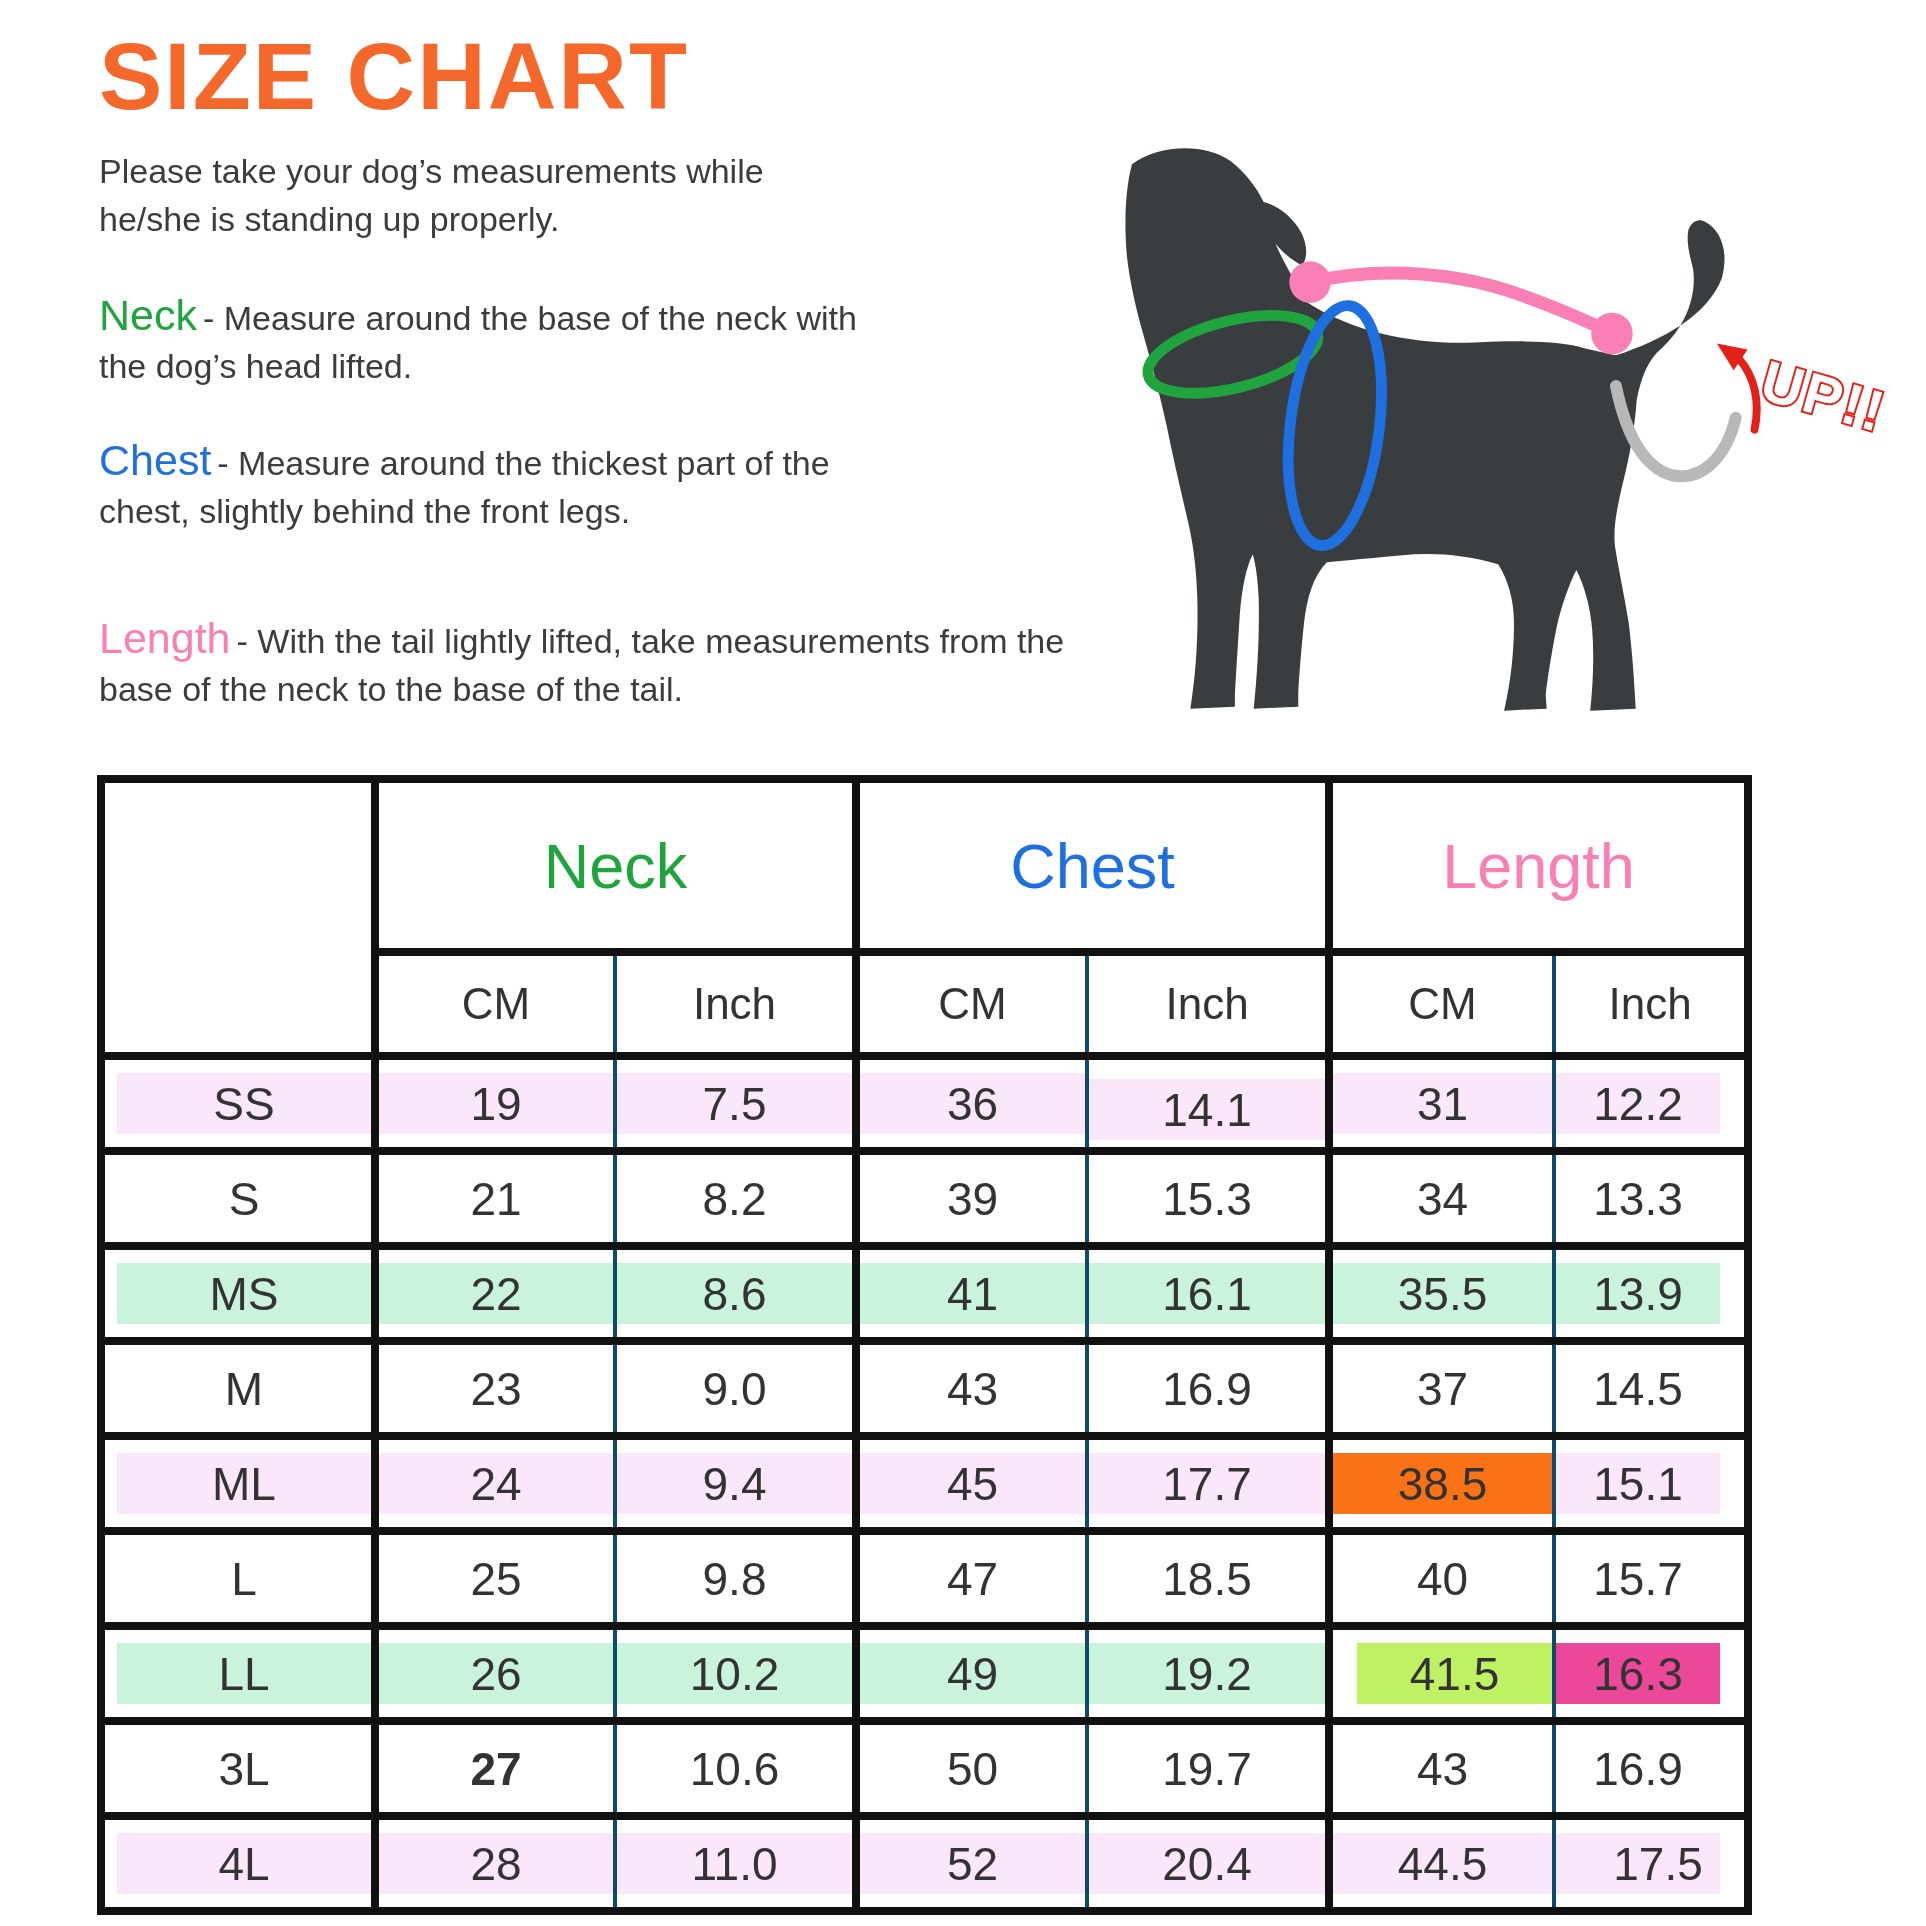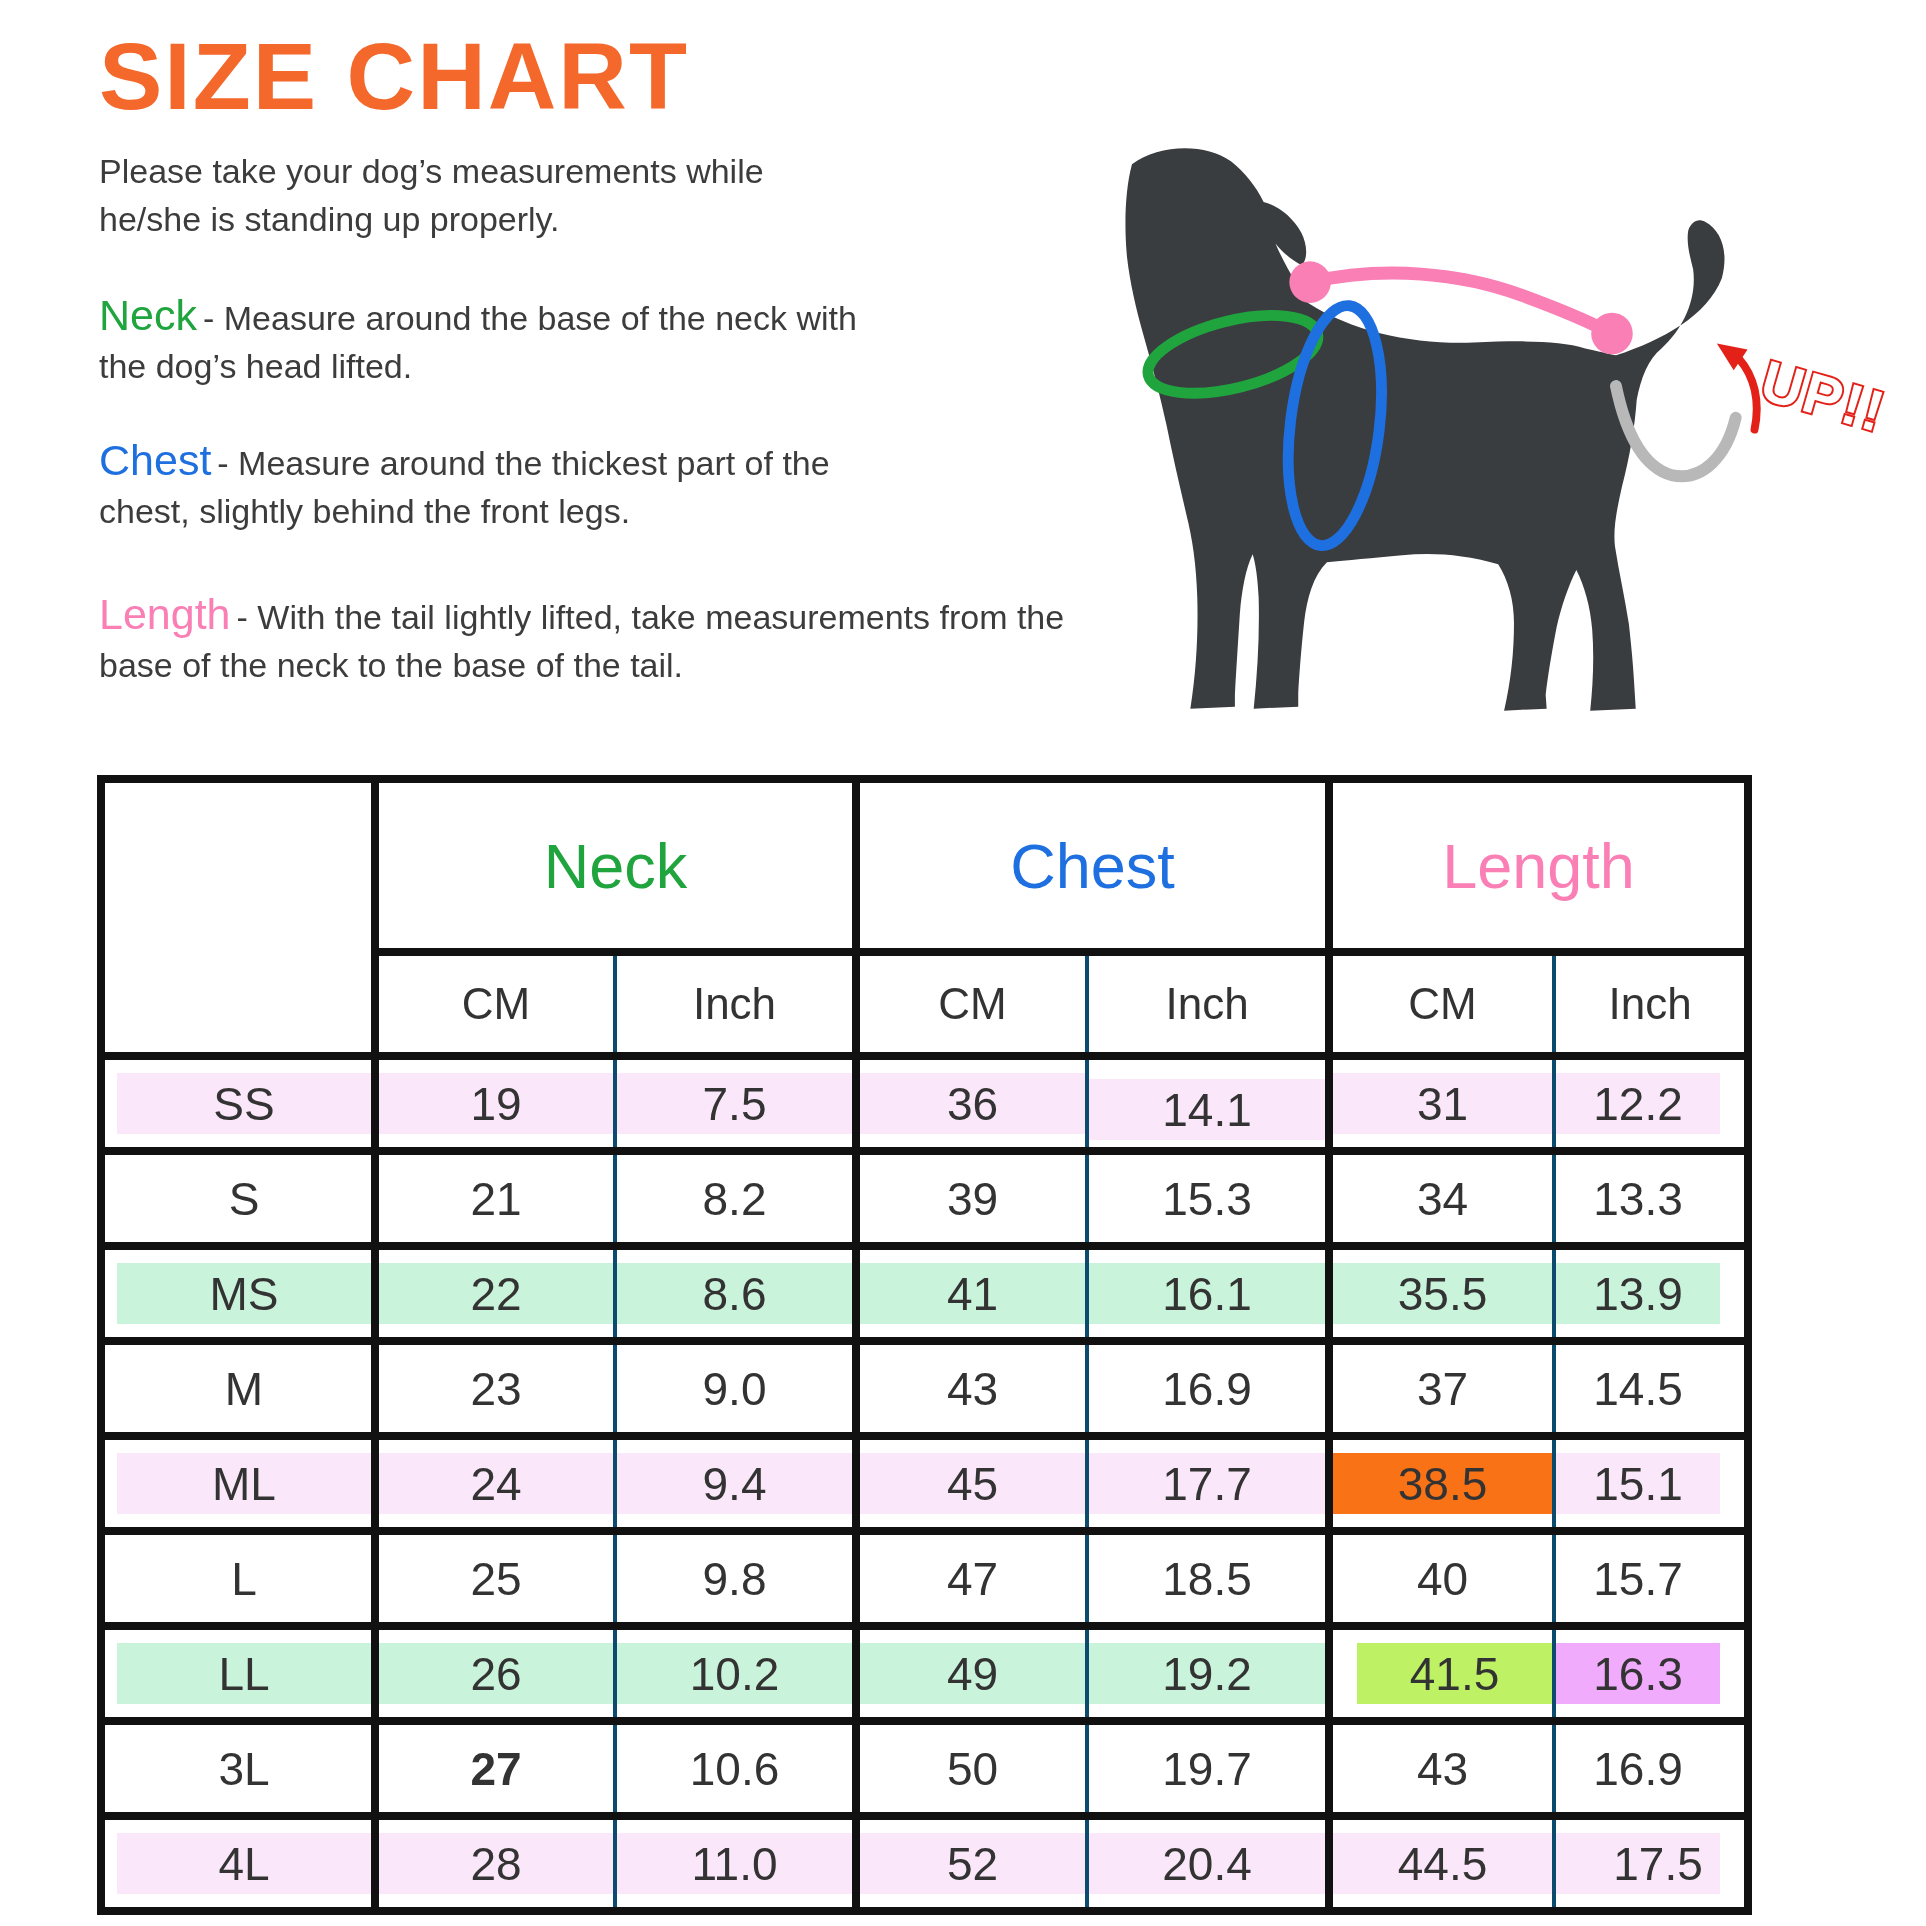--- a/index.html
+++ b/index.html
@@ -12,21 +12,21 @@
 
   
   .page-title {
     left:99px; top:22px; font-size:95px; font-weight:700; letter-spacing:2px;
   }
   .intro { left:99px; top:147px; width:703px; font-size:34px; line-height:48px; }
   .measure-block { font-size:34px; line-height:48px; }
   .measure-block .measure-lead { font-size:43px; margin-right:6px; }
   #measure-0 { left:99px; top:291px; width:782px; }
   #measure-1 { left:99px; top:436px; width:792px; }
-  #measure-2 { left:99px; top:590px; width:990px; }
+  #measure-2 { left:99px; top:614px; width:990px; }
 
   
   .diagram { left:1020px; top:99px; width:891px; height:673px; }
 
   
   .size-table-wrap { left:97px; top:775px; }
   table.size-table {
     border-collapse:collapse; table-layout:fixed; width:1645px;
     font-family:"Liberation Sans", sans-serif;
   }
@@ -310,21 +310,21 @@
           <td class="cm-col">
             <div class="band" style="background: rgb(201, 243, 218);">49</div>
           </td>
           <td class="thin">
             <div class="band" style="background: rgb(201, 243, 218);">19.2</div>
           </td>
           <td class="cm-col">
             <div class="band" style="background: #bef264; margin-left: 24px;">41.5</div>
           </td>
           <td class="thin">
-            <div class="band band-last" style="background: #f0abfc;">16.3</div>
+            <div class="band band-last" style="background: #ec4899;">16.3</div>
           </td>
         </tr>
         <tr>
           <td>
             <div class="band band-first" style="background: transparent;">3L</div>
           </td>
           <td class="cm-col">
             <div class="band" style="background: transparent; font-weight: bold;">27</div>
           </td>
           <td class="thin">

